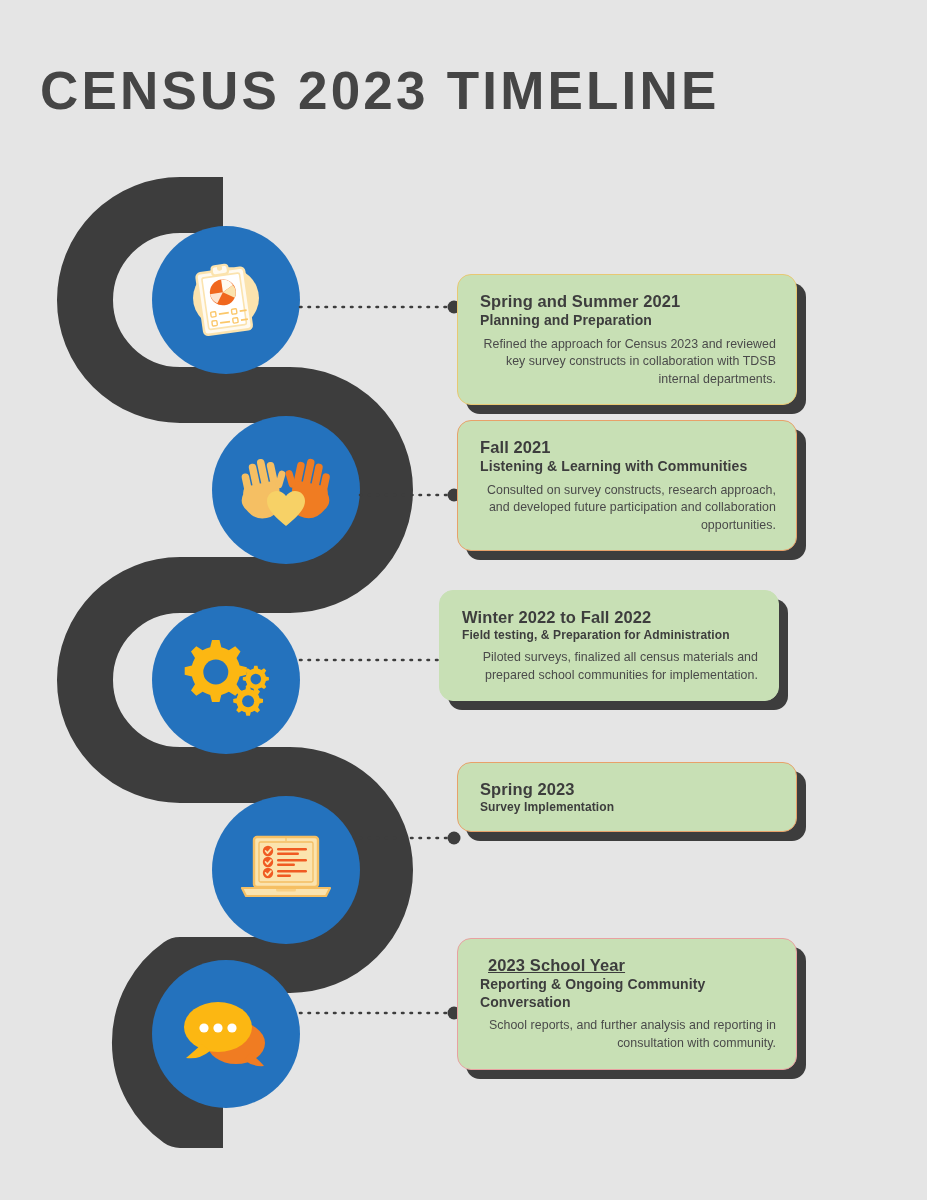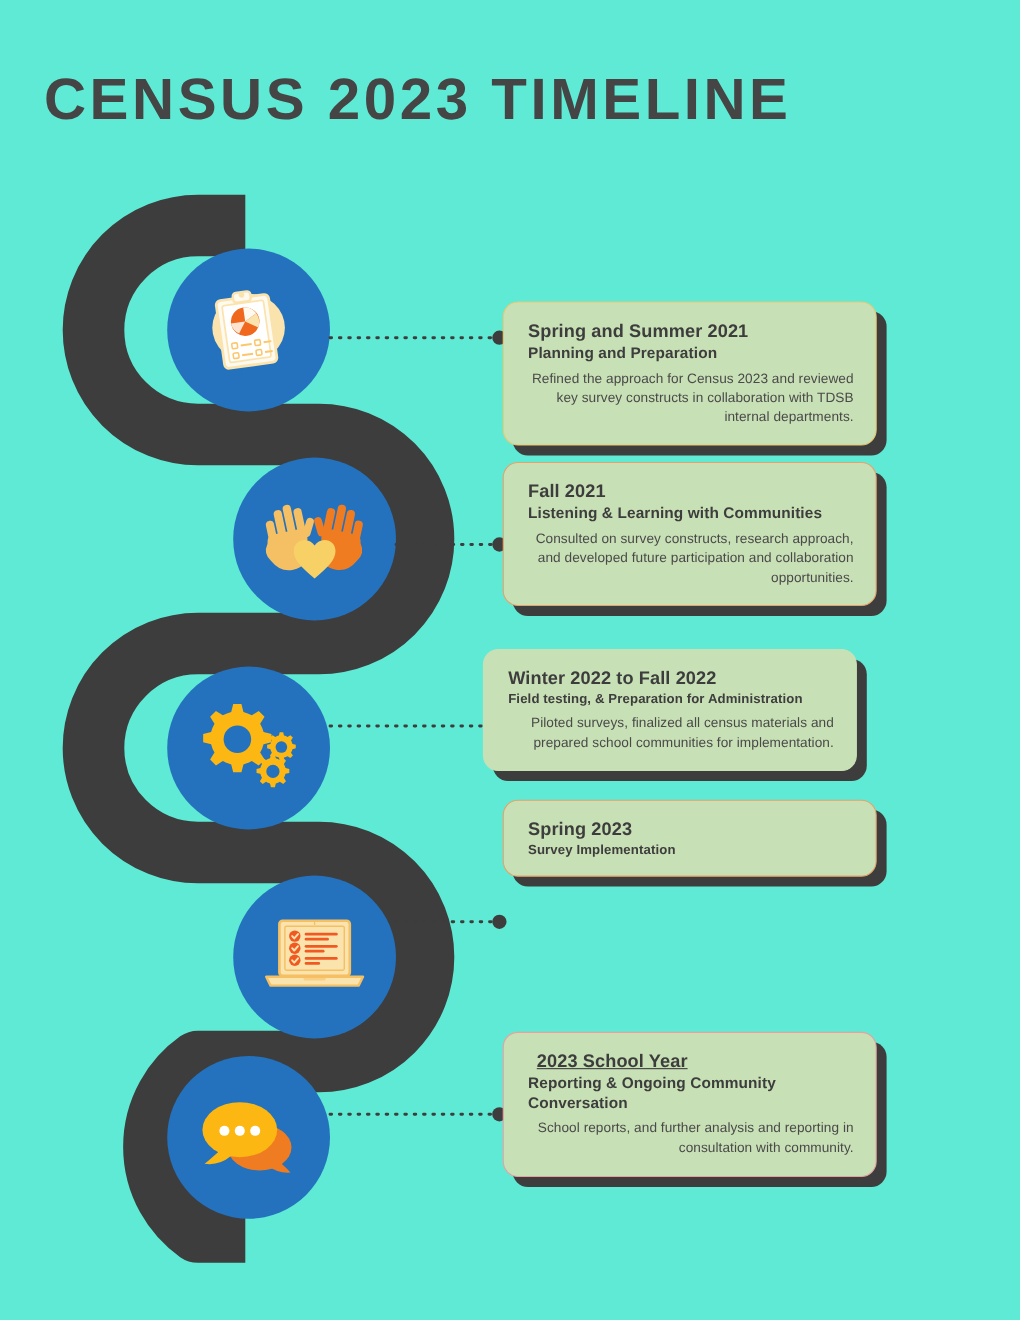--- a/index.html
+++ b/index.html
@@ -9,21 +9,21 @@
     height: 1200px;
     background: #ffffff;
     font-family: "Liberation Sans", sans-serif;
     overflow: hidden;
   }
 
   #page {
     position: relative;
     width: 927px;
     height: 1200px;
-    background: #5eead4;
+    background: #e5e5e5;
   }
 
   
   #page-title {
     position: absolute;
     left: 40px;
     top: 60px;
     width: 860px;
     font-size: 53px;
     font-weight: bold;
@@ -285,21 +285,21 @@
     <div class="card-subheading">Listening &amp; Learning with Communities</div>
     <div class="card-body">Consulted on survey constructs, research approach, and developed future participation and collaboration opportunities.</div>
   </div>
 
   <div class="card b-none" style="left:439px; top:590px;">
     <div class="card-heading">Winter 2022 to Fall 2022</div>
     <div class="card-subheading bold">Field testing, &amp; Preparation for Administration</div>
     <div class="card-body">Piloted surveys, finalized all census materials and prepared school communities for implementation.</div>
   </div>
 
-  <div class="card b-orange" style="left:457px; top:727px;">
+  <div class="card b-orange" style="left:457px; top:762px;">
     <div class="card-heading">Spring 2023</div>
     <div class="card-subheading bold">Survey Implementation</div>
   </div>
 
   <div class="card b-pink indent-head" style="left:457px; top:938px;">
     <div class="card-heading">2023 School Year</div>
     <div class="card-subheading">Reporting &amp; Ongoing Community Conversation</div>
     <div class="card-body">School reports, and further analysis and reporting in consultation with community.</div>
   </div>
 

